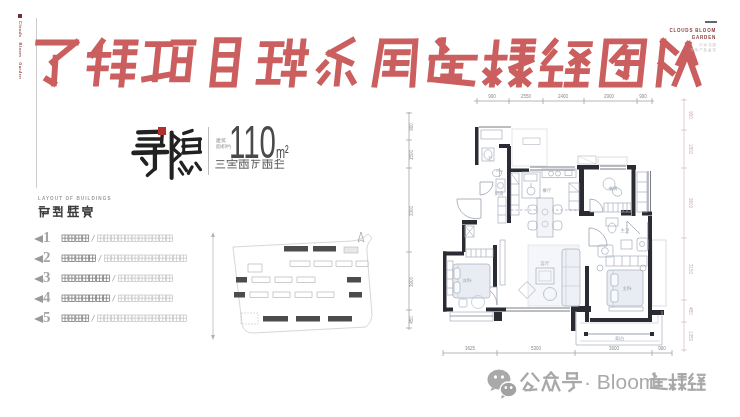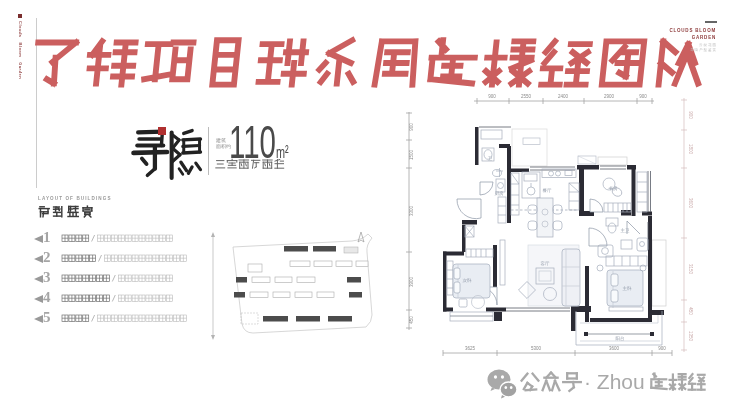--- a/index.html
+++ b/index.html
@@ -920,13 +920,13 @@
       <path d="M173.1 13.8L173.1 19.7" stroke-width="2.20"></path>
       <path d="M169.6 19.7L176.6 19.7" stroke-width="2.20"></path>
       <path d="M178.9 4.8L185.6 4.8" stroke-width="2.20"></path>
       <path d="M180.1 7.6L184.8 11.1" stroke-width="2.20"></path>
       <path d="M184.8 7.6L180.1 11.1" stroke-width="2.20"></path>
       <path d="M178.9 14.2L185.6 14.2" stroke-width="2.20"></path>
       <path d="M182.2 11.1L182.2 19.7" stroke-width="2.20"></path>
       <path d="M178.9 19.7L185.6 19.7" stroke-width="2.20"></path>
     </g>
   </svg>
-<div class="abs" style="left:584px;top:370px;color:#a9a9a9;font-size:21px;white-space:nowrap;">· Zhou</div>
+<div class="abs" style="left:584px;top:370px;color:#a9a9a9;font-size:21px;white-space:nowrap;">· Bloom</div>
 
 </body></html>

